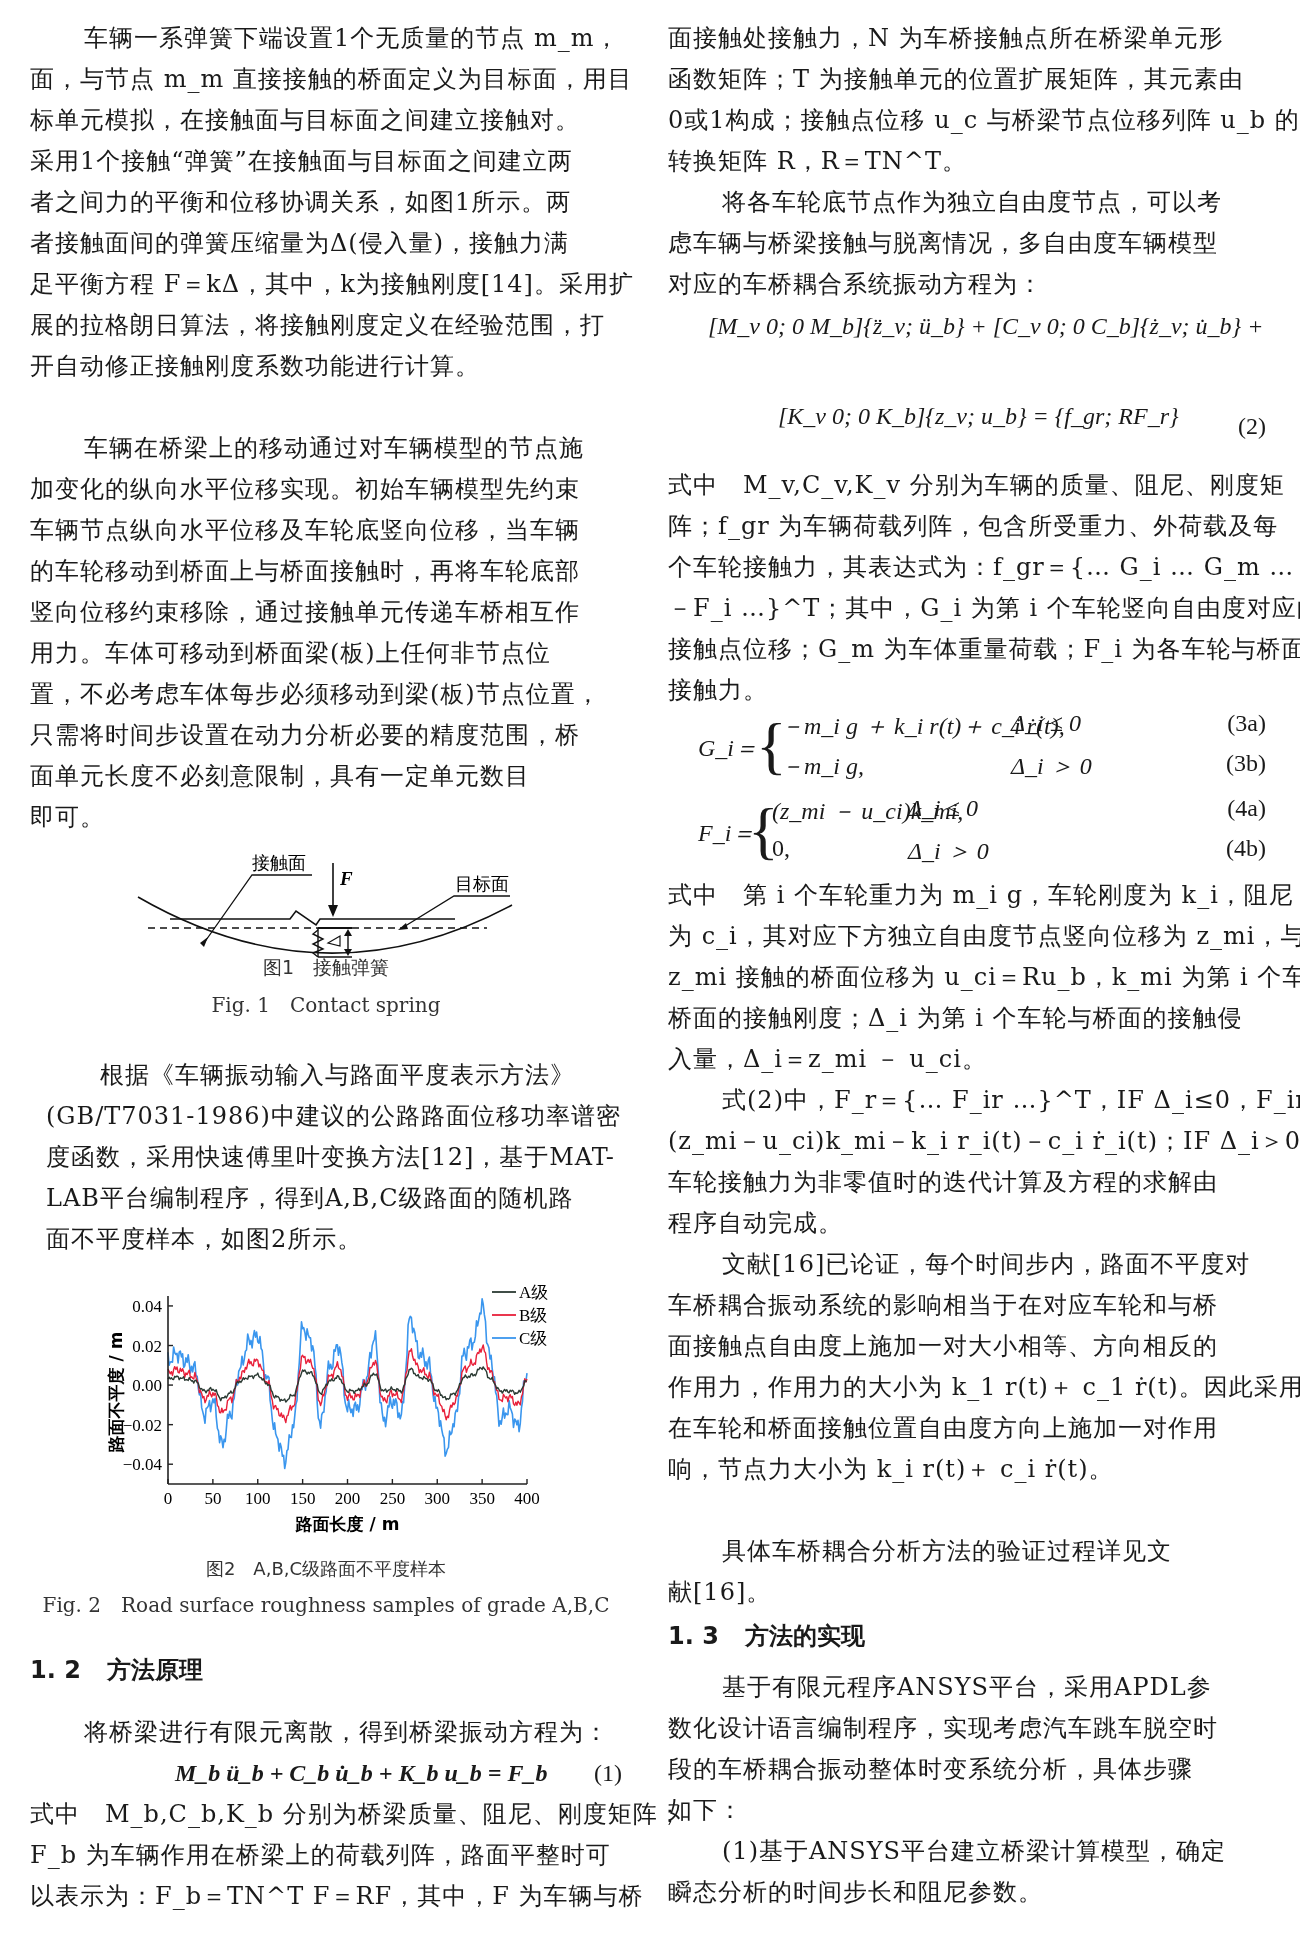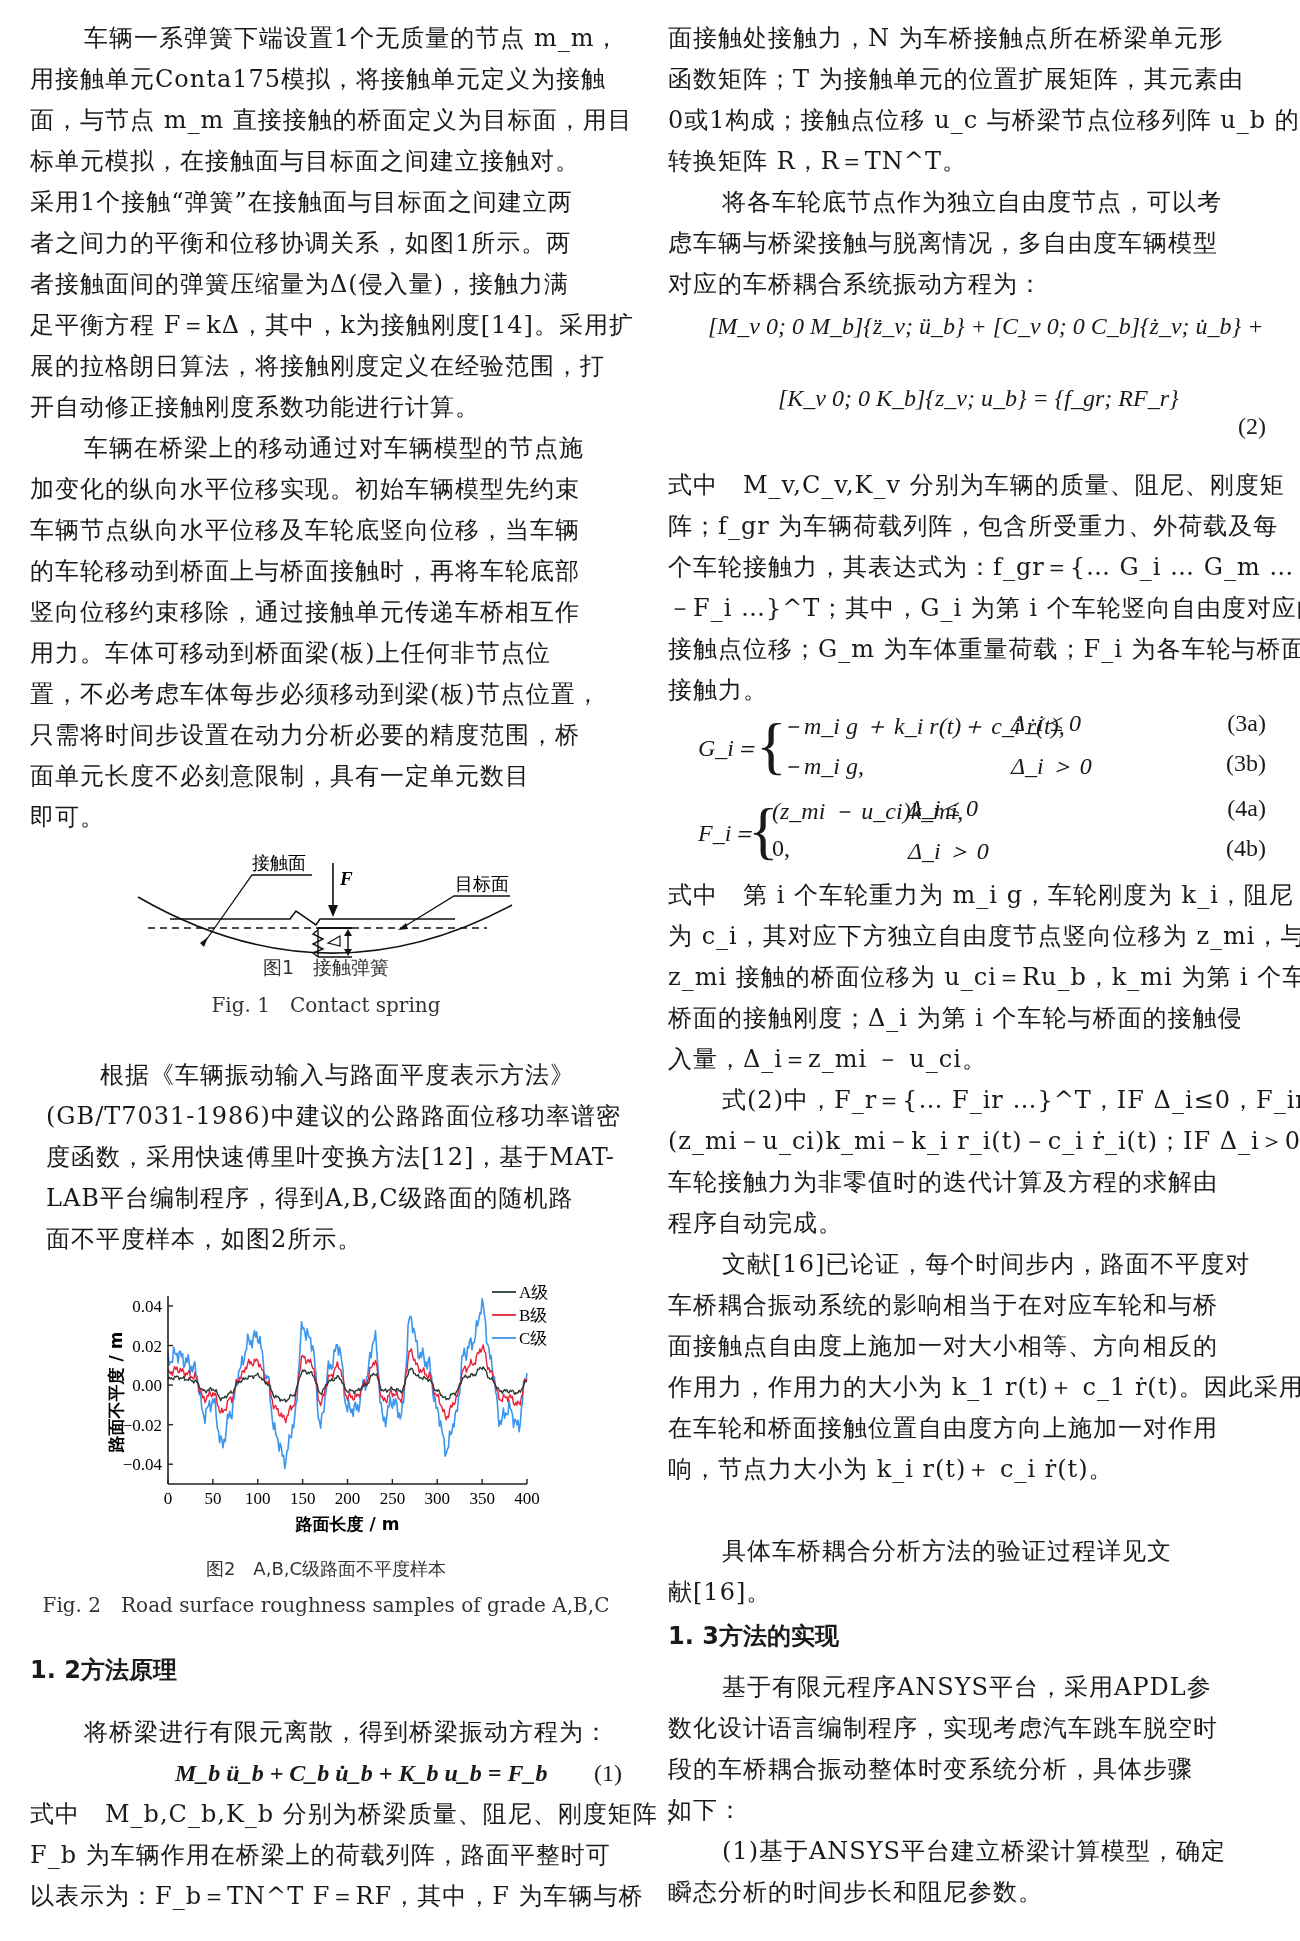--- a/index.html
+++ b/index.html
@@ -18,34 +18,33 @@
     letter-spacing: 1px;
   }
   .para .indent { display: inline-block; width: 54px; }
   .line { display: block; white-space: nowrap; height: 41px; }
   .ital { font-style: italic; }
   .bold-ital { font-style: italic; font-weight: bold; }
   .section {
     position: absolute; left: 0; font-family: "DejaVu Sans", "Liberation Sans", sans-serif;
     font-weight: bold; font-size: 24px;
   }
-  .section .num { }
+  .section .num { margin-right: 26px; }
   .caption { position: absolute; left: 0; right: 0; text-align: center; font-size: 20px; color: #333; }
   .eq { position: absolute; left: 0; right: 0; font-size: 24px; font-family: "Liberation Serif", serif; }
   .eq-num { position: absolute; right: 0; }
   svg text { font-family: "Liberation Serif", serif; }
 </style>
 </head>
 <body>
 
 <div class="col col-left">
 
   <div class="para" style="top:18px;">
     <span class="line"><span class="indent"></span><span>车辆一系弹簧下端设置1个无质量的节点 m_m，</span></span>
-    <span class="line">用接触单元Conta175模拟，将接触单元定义为接触</span>
     <span class="line">面，与节点 m_m 直接接触的桥面定义为目标面，用目</span>
     <span class="line">标单元模拟，在接触面与目标面之间建立接触对。</span>
     <span class="line">采用1个接触“弹簧”在接触面与目标面之间建立两</span>
     <span class="line">者之间力的平衡和位移协调关系，如图1所示。两</span>
     <span class="line">者接触面间的弹簧压缩量为Δ(侵入量)，接触力满</span>
     <span class="line">足平衡方程 F＝kΔ，其中，k为接触刚度[14]。采用扩</span>
     <span class="line">展的拉格朗日算法，将接触刚度定义在经验范围，打</span>
     <span class="line">开自动修正接触刚度系数功能进行计算。</span>
   </div>
 
@@ -191,21 +190,21 @@
   </div>
 
   <div class="para" style="top:182px;">
     <span class="line"><span class="indent"></span><span>将各车轮底节点作为独立自由度节点，可以考</span></span>
     <span class="line">虑车辆与桥梁接触与脱离情况，多自由度车辆模型</span>
     <span class="line">对应的车桥耦合系统振动方程为：</span>
   </div>
 
   <div class="eq" style="top:305px; height:160px;">
     <div style="position:absolute; left:40px; top:8px; white-space:nowrap;" class="ital">[M_v 0; 0 M_b]{z̈_v; ü_b} + [C_v 0; 0 C_b]{ż_v; u̇_b} +</div>
-    <div style="position:absolute; left:110px; top:80px; white-space:nowrap;" class="ital">[K_v 0; 0 K_b]{z_v; u_b} = {f_gr; RF_r}</div>
+    <div style="position:absolute; left:110px; top:98px; white-space:nowrap;" class="ital">[K_v 0; 0 K_b]{z_v; u_b} = {f_gr; RF_r}</div>
     <span class="eq-num" style="top:108px;">(2)</span>
   </div>
 
   <div class="para" style="top:465px;">
     <span class="line">式中　M_v,C_v,K_v 分别为车辆的质量、阻尼、刚度矩</span>
     <span class="line">阵；f_gr 为车辆荷载列阵，包含所受重力、外荷载及每</span>
     <span class="line">个车轮接触力，其表达式为：f_gr＝{… G_i … G_m …</span>
     <span class="line">－F_i …}^T；其中，G_i 为第 i 个车轮竖向自由度对应的</span>
     <span class="line">接触点位移；G_m 为车体重量荷载；F_i 为各车轮与桥面</span>
     <span class="line">接触力。</span>

